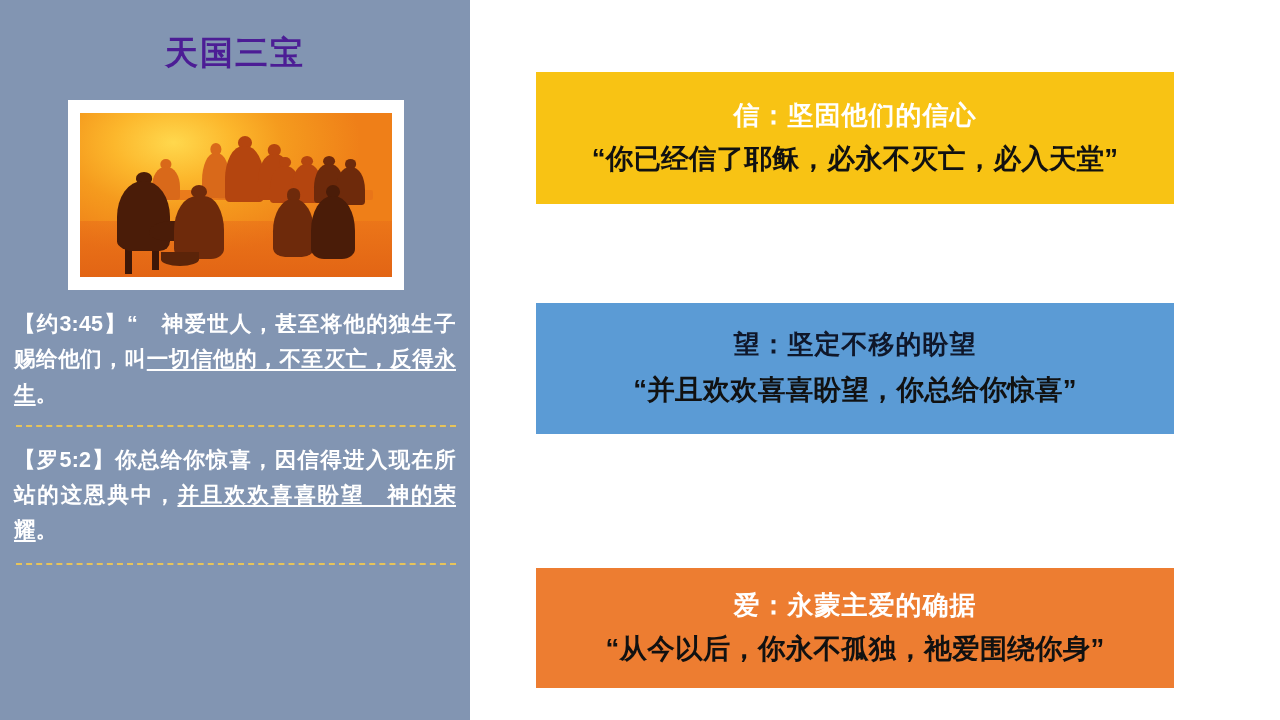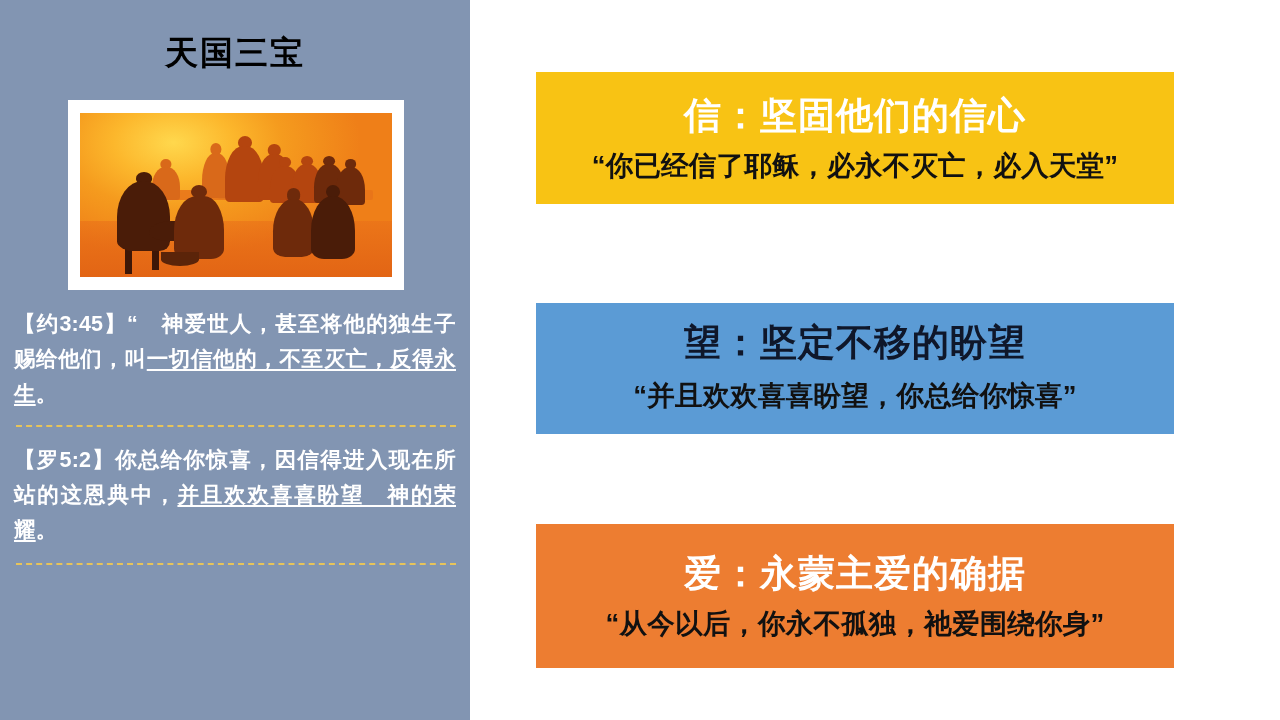--- a/index.html
+++ b/index.html
@@ -29,21 +29,21 @@
     height: 720px;
     background: #8295b2;
     box-sizing: border-box;
   }
   #panel-title {
     position: absolute;
     left: 0;
     top: 36px;
     width: 470px;
     text-align: center;
-    color: #000000;
+    color: #4c1d95;
     font-size: 33px;
     font-weight: bold;
     letter-spacing: 2px;
     line-height: 1;
   }
 
   
   #picture-frame {
     position: absolute;
     left: 68px;
@@ -151,39 +151,39 @@
     box-sizing: border-box;
     padding: 0;
     text-align: center;
     display: flex;
     flex-direction: column;
     justify-content: center;
     align-items: center;
   }
   .banner .b-title {
     color: #ffffff;
-    font-size: 37px;
+    font-size: 26px;
     font-weight: bold;
     line-height: 1.18;
     letter-spacing: 1px;
     white-space: nowrap;
   }
   .banner .b-sub {
     color: #111111;
     font-size: 27.5px;
     font-weight: bold;
     line-height: 1.18;
     letter-spacing: .2px;
     white-space: nowrap;
     margin-top: 12px;
   }
 
   #banner-faith  { top: 72px;  height: 132px; background: #f8c314; }
   #banner-hope   { top: 303px; height: 131px; background: #5b9bd5; }
-  #banner-love   { top: 524px; height: 144px; background: #ed7d31; }
+  #banner-love   { top: 568px; height: 120px; background: #ed7d31; }
 </style>
 </head>
 <body>
 
 <div id="slide">
 
   <div id="left-panel" style="background: rgb(130, 149, 178);">
 
     <div id="panel-title">天国三宝</div>
 

